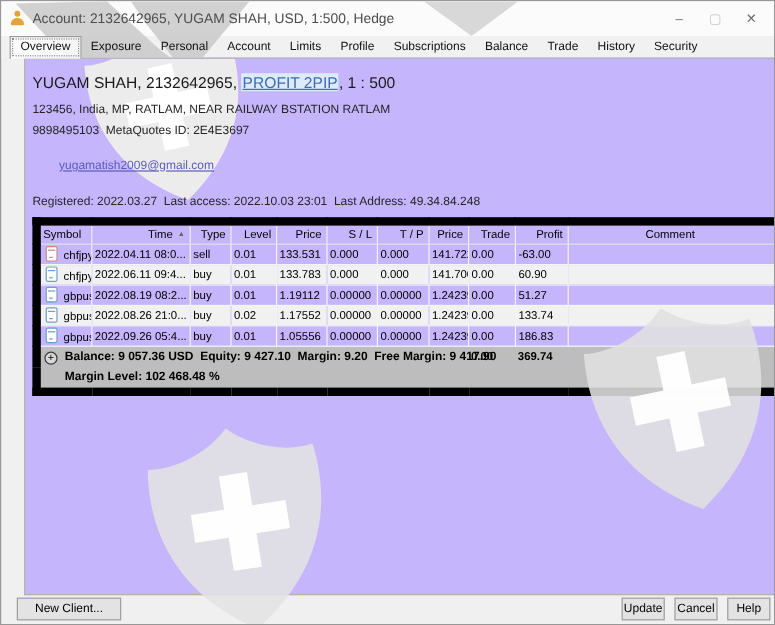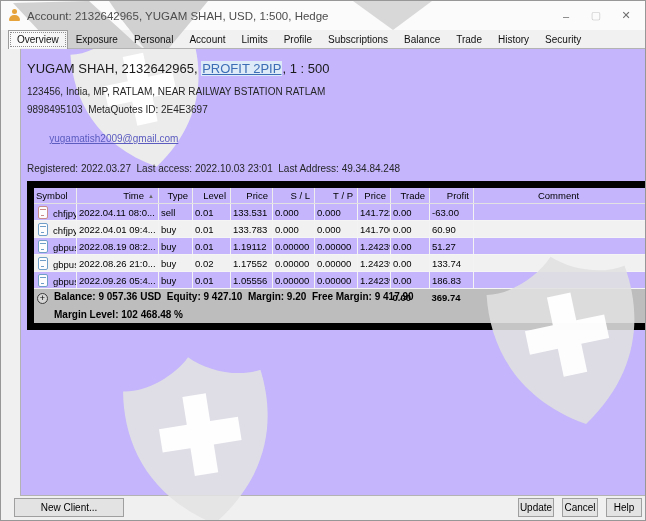--- a/index.html
+++ b/index.html
@@ -59,21 +59,21 @@
   tr.sum2 td{text-align:left;font-size:10px;padding-left:20px;}
   .expand-icon{display:inline-flex;width:9px;height:9px;border:1px solid #3a3a3a;border-radius:50%;
                align-items:center;justify-content:center;font-size:9px;line-height:1;margin:0 6px 0 1px;
                font-weight:normal;vertical-align:-1px;background:#d7d7d7;cursor:pointer;}
 
   
   .footer{position:absolute;left:0;right:0;bottom:0;height:26px;display:flex;align-items:center;
           padding:0 3px 0 13px;}
   .btn{font-size:10px;height:19px;background:#e3e3e3;border:1px solid #9f9f9f;display:flex;
        align-items:center;justify-content:center;box-sizing:border-box;cursor:pointer;color:#000;}
-  .btn.new-client{width:110px;margin-right:auto;}
+  .btn.new-client{width:87px;margin-right:auto;}
   .btn.small{width:36px;margin-left:8px;}
 
   
   .marks-top{position:absolute;left:0;top:0;z-index:40;pointer-events:none;}
 </style>
 </head>
 <body>
 
 <div class="window">
 
@@ -173,21 +173,21 @@
           <td>133.531</td>
           <td>0.000</td>
           <td>0.000</td>
           <td>141.722</td>
           <td>0.00</td>
           <td>-63.00</td>
           <td></td>
         </tr>
         <tr class="shade">
           <td class="l"><span class="pos-icon"></span><span>chfjpy</span></td>
-          <td>2022.04.01 09:4...</td>
+          <td>2022.06.11 09:4...</td>
           <td>buy</td>
           <td>0.01</td>
           <td>133.783</td>
           <td>0.000</td>
           <td>0.000</td>
           <td>141.700</td>
           <td>0.00</td>
           <td>60.90</td>
           <td></td>
         </tr>

